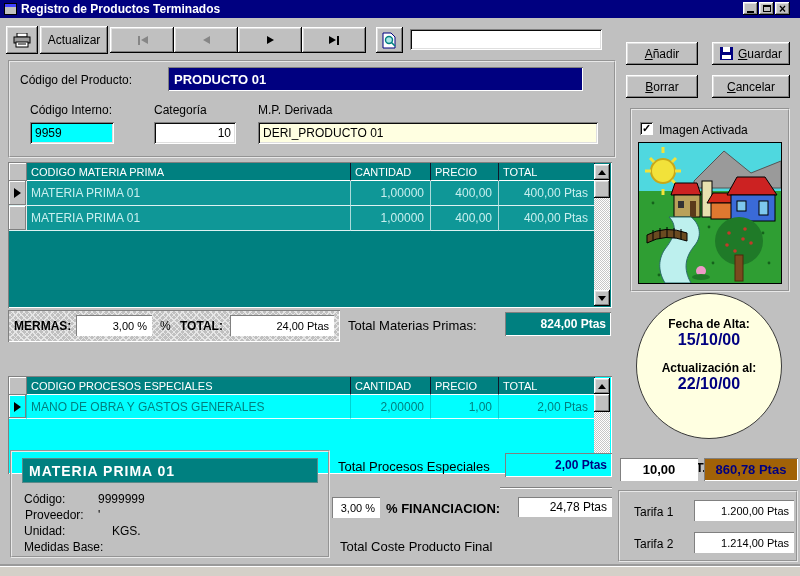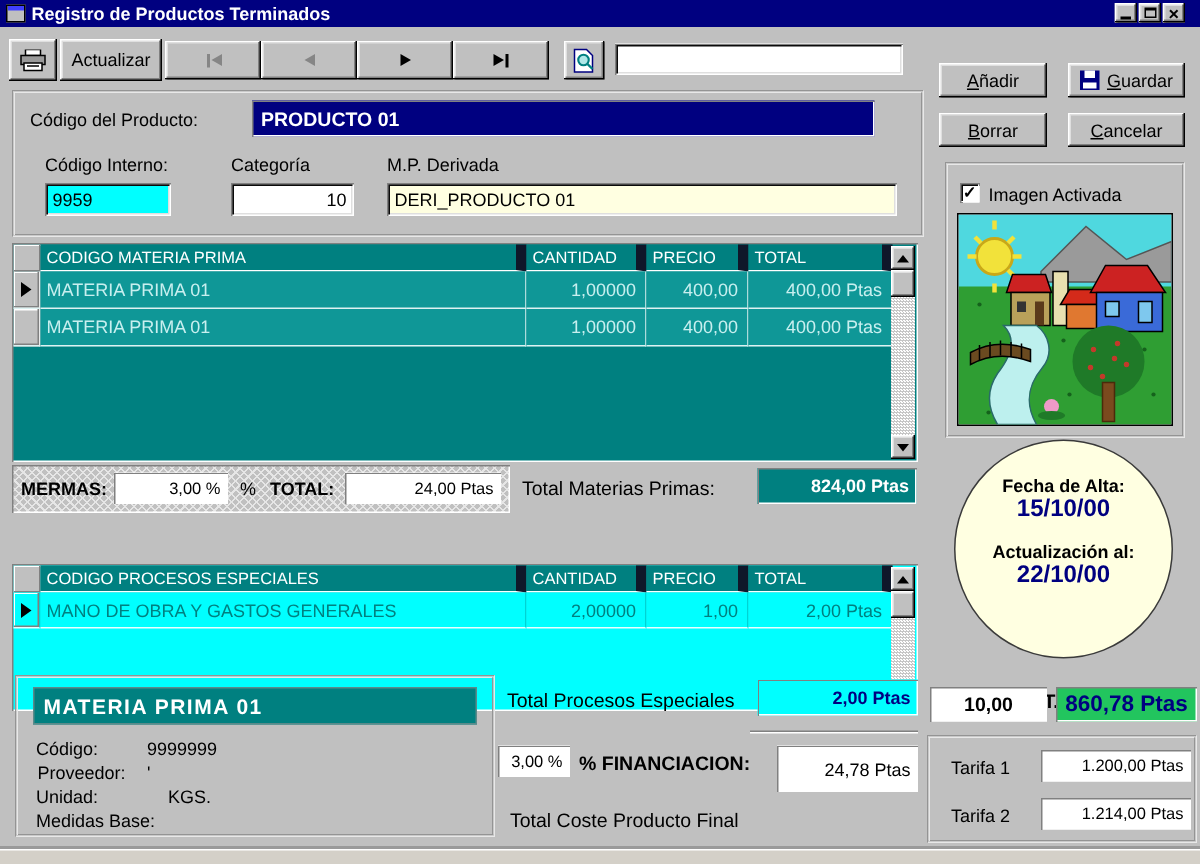--- a/index.html
+++ b/index.html
@@ -34,21 +34,21 @@
   .field { background:#fff; }
   input.plain { border:none; outline:none; background:transparent; width:100%; height:100%; font-family:"Liberation Sans",sans-serif; font-size:12px; padding:0 4px; }
 
   .underfirst::first-letter { text-decoration:underline; }
 
   
   .grid { background:#008080; }
   .trow { display:flex; width:586px; }
   .tcell { overflow:hidden; white-space:nowrap; }
   .w-ind{width:18px;} .w-name{width:324px;} .w-cant{width:80px;} .w-prec{width:68px;} .w-tot{width:96px;}
-  .hcell { background:#008080; color:#fff; font-size:11px; height:18px; line-height:18px; padding-left:4px; border-right:7px solid #0f172a; border-bottom:1px solid #fff; }
+  .hcell { background:#008080; color:#fff; font-size:11px; height:18px; line-height:18px; padding-left:4px; border-right:1px solid #0f172a; border-bottom:1px solid #fff; }
   .ind { background:#c0c0c0; box-shadow: inset -1px -1px 0 #808080, inset 1px 1px 0 #fff; display:flex; align-items:center; justify-content:center; }
   .t1row .tcell { background:#0f9797; color:#c8efef; font-size:12px; height:25px; line-height:25px; border-right:1px solid rgba(255,255,255,.65); border-bottom:1px solid #ddf2f2; }
   .t2row .tcell { background:#00ffff; color:#008080; font-size:12px; height:24px; line-height:24px; border-right:1px solid rgba(0,128,128,.35); border-bottom:1px solid #e8ffff; }
   .cellL { padding-left:4px; } .cellR { text-align:right; padding-right:6px; }
   .rowptr { width:0; height:0; border-left:7px solid #000; border-top:5px solid transparent; border-bottom:5px solid transparent; }
 
   
   .sbar { position:absolute; top:2px; right:2px; bottom:2px; width:16px;
     background-image: conic-gradient(#fff 25%, #c6c6c6 0 50%, #fff 0 75%, #c6c6c6 0); background-size:2px 2px; }
   .sbtn { position:absolute; left:0; width:16px; height:16px; }
@@ -267,21 +267,21 @@
 
   <span class="abs lbl" style="left:338px; top:459px; font-size:13px;">Total Procesos Especiales</span>
   <div class="abs valfield sunken-thin right" style="left:505px; top:453px; width:107px; height:24px; background:#00ffff; color:#000080; font-weight:bold;">
     <span>2,00 Ptas</span>
   </div>
   <div class="abs etchline" style="left:500px; top:487px; width:112px;"></div>
   <div class="abs valfield sunken-thin right" style="left:332px; top:497px; width:48px; height:21px; background:#fff; font-size:11px;">
     <span>3,00 %</span>
   </div>
   <span class="abs lbl b" style="left:386px; top:501px; font-size:13px;">% FINANCIACION:</span>
-  <div class="abs valfield sunken-thin right" style="left:518px; top:497px; width:94px; height:31px; background:#fff;">
+  <div class="abs valfield sunken-thin right" style="left:518px; top:497px; width:94px; height:20px; background:#fff;">
     <span>24,78 Ptas</span>
   </div>
   <span class="abs lbl" style="left:340px; top:539px; font-size:13px;">Total Coste Producto Final</span>
 
   <div class="abs etched" style="left:630px; top:108px; width:160px; height:184px;">
     <div class="abs checkbox" style="left:8px; top:12px;">
       <span>✓</span>
     </div>
     <span class="abs lbl" style="left:27px; top:13px;">Imagen Activada</span>
     <div class="abs" style="left:6px; top:32px; width:144px; height:142px; border:1px solid #000;">
@@ -355,21 +355,21 @@
     <div style="margin-top:23px;" class="lbl b">Fecha de Alta:</div>
     <div class="lbl b" style="color:#000080; font-size:16px;">15/10/00</div>
     <div style="margin-top:12px;" class="lbl b">Actualización al:</div>
     <div class="lbl b" style="color:#000080; font-size:16px;">22/10/00</div>
   </div>
 
   <span class="abs lbl b" style="left:622px; top:460px; font-size:13px;">Incremento T. Derivación.</span>
   <div class="abs valfield sunken-thin center" style="left:620px; top:458px; width:78px; height:23px; background:#fff; font-weight:bold; font-size:13px;">
     <span>10,00</span>
   </div>
-  <div class="abs valfield sunken-thin center" style="left:704px; top:458px; width:94px; height:23px; background:#22c55e; color:#000080; font-weight:bold; font-size:15px;">
+  <div class="abs valfield sunken-thin center" style="left:704px; top:458px; width:94px; height:23px; background:#a16207; color:#000080; font-weight:bold; font-size:13px;">
     <span>860,78 Ptas</span>
   </div>
 
   <div class="abs etched" style="left:618px; top:490px; width:180px; height:72px;">
     <span class="abs lbl" style="left:14px; top:13px;">Tarifa 1</span>
     <div class="abs valfield sunken-thin right" style="left:74px; top:8px; width:100px; height:21px; background:#fff; font-size:11px;">
       <span>1.200,00 Ptas</span>
     </div>
     <span class="abs lbl" style="left:14px; top:45px;">Tarifa 2</span>
     <div class="abs valfield sunken-thin right" style="left:74px; top:40px; width:100px; height:21px; background:#fff; font-size:11px;">

